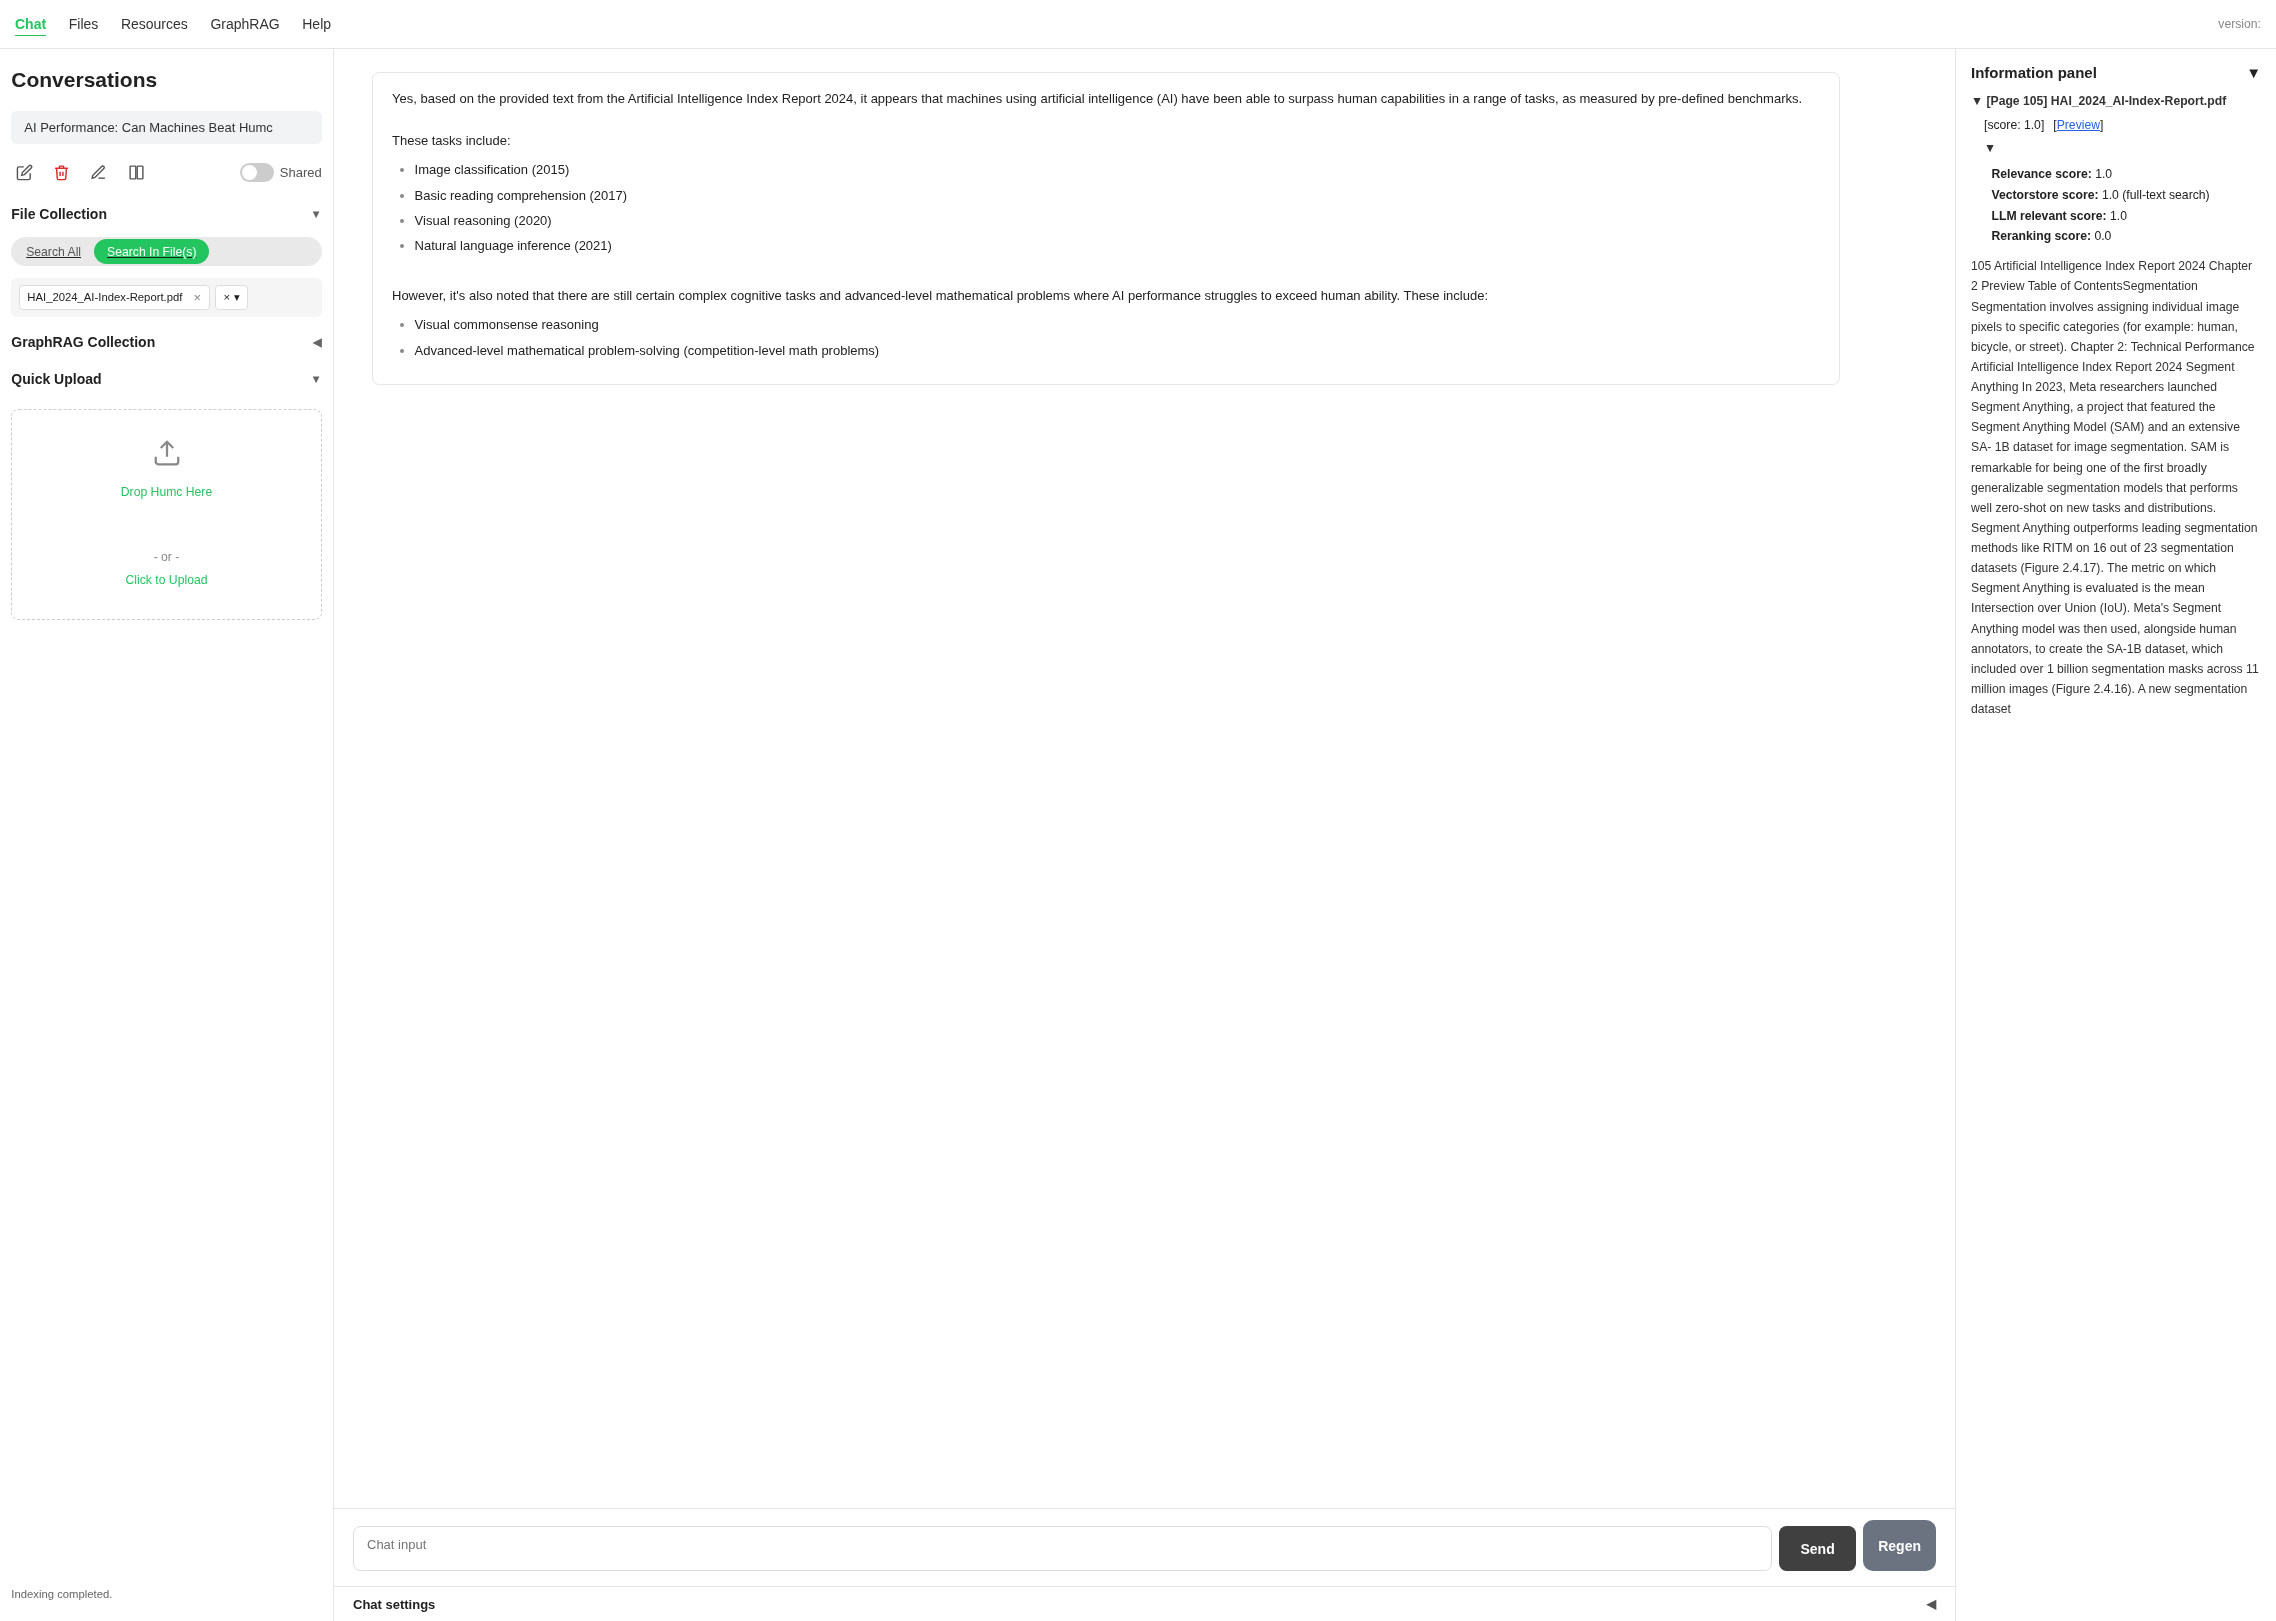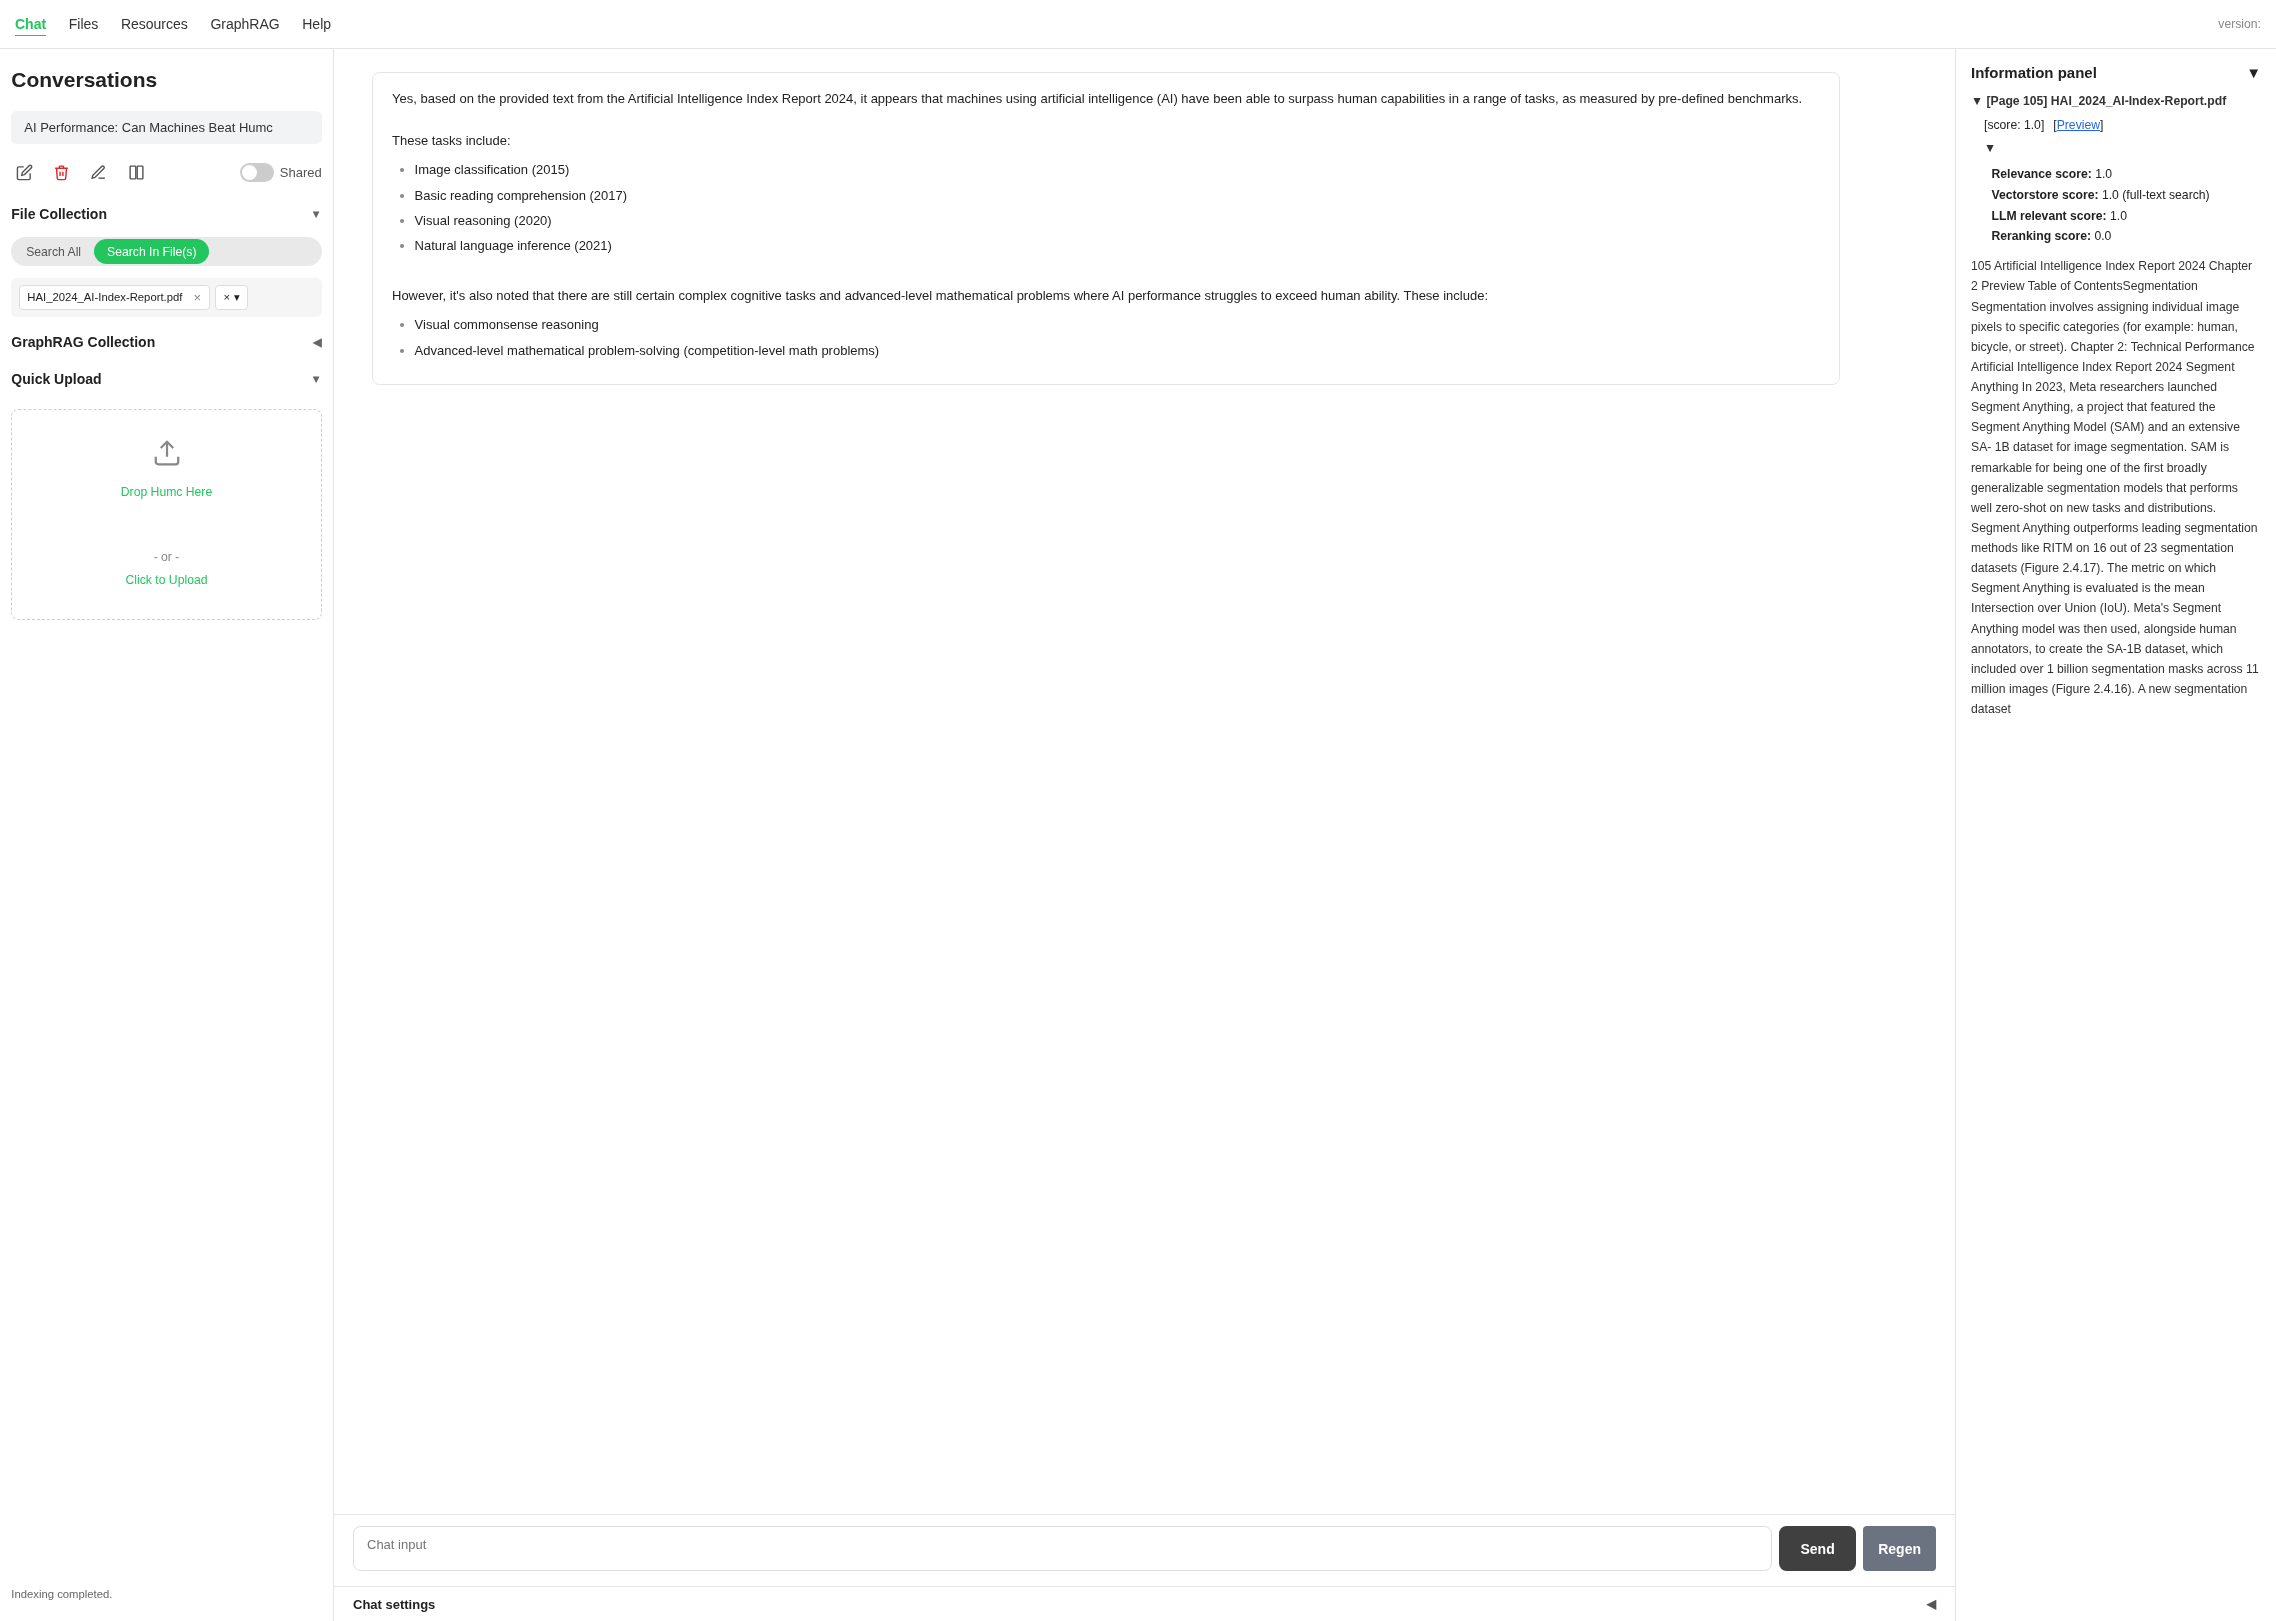--- a/index.html
+++ b/index.html
@@ -28,21 +28,21 @@
     
     .shared-toggle { display: flex; align-items: center; gap: 5.6px; margin-left: auto; font-size: 13px; color: #555; }
     .toggle-track { width: 34px; height: 19px; background: #ccc; border-radius: 9.4px; position: relative; cursor: pointer; }
     .toggle-thumb { width: 15px; height: 15px; background: #fff; border-radius: 50%; position: absolute; top: 1.9px; left: 1.9px; transition: left 0.2s; }
 
     
     .section-header { display: flex; align-items: center; justify-content: space-between; font-size: 14px; font-weight: 600; padding: 5.6px 0 3.8px; cursor: pointer; }
     .section-chevron { font-size: 11.3px; color: #666; }
 
     
-    .search-toggle { display: flex; gap: 0; border-radius: 19px; overflow: hidden; background: #e9e9e9; padding: 1.9px; align-items: center; }
+    .search-toggle { display: flex; gap: 0; border-radius: 19px; overflow: hidden; background: #e9e9e9; padding: 1.9px; align-items: center; text-decoration: underline; }
     .search-option { padding: 5.6px 13px; border-radius: 17px; font-size: 12.2px; cursor: pointer; color: #555; }
     .search-option.active { background: #22c55e; color: #fff; }
 
     
     .file-chips { display: flex; flex-wrap: wrap; gap: 5.6px; padding: 5.6px 0; background: #f5f5f5; border-radius: 5.6px; padding: 7.5px; }
     .file-chip { display: flex; align-items: center; gap: 11px; background: #fff; border: 0.9px solid #ddd; border-radius: 3.8px; padding: 3.8px 7.5px; font-size: 11.3px; }
     .file-chip .remove { cursor: pointer; color: #888; font-size: 13px; }
     .chip-add { display: flex; align-items: center; gap: 3.8px; background: #fff; border: 0.9px solid #ddd; border-radius: 3.8px; padding: 3.8px 7.5px; font-size: 11.3px; cursor: pointer; }
 
     
@@ -64,21 +64,21 @@
     .msg-action-btn { background: none; border: none; cursor: pointer; color: #888; font-size: 14px; padding: 1.9px 3.8px; }
     .msg-assistant { background: #fff; border: 0.9px solid #e5e5e5; border-radius: 7.5px; padding: 15px 19px; font-size: 13px; line-height: 1.65; max-width: 95%; }
     .msg-assistant ul { padding-left: 22.6px; margin: 7.5px 0; }
     .msg-assistant li { margin: 3.8px 0; list-style: disc; }
     .msg-assistant li::marker { color: #888; }
 
     
     .chat-input-area { padding: 11.3px 19px 15px; border-top: 0.9px solid #e5e5e5; display: flex; gap: 7.5px; align-items: flex-end; }
     .chat-input { flex: 1; border: 0.9px solid #ddd; border-radius: 7.5px; padding: 9.4px 13px; font-size: 13px; resize: none; height: 45px; font-family: inherit; }
     .send-btn { background: #404040; color: #fff; border: none; border-radius: 7.5px; padding: 9.4px 21px; font-size: 14px; font-weight: 600; cursor: pointer; height: 45px; }
-    .regen-btn { background: #6b7280; color: #fff; border: none; border-radius: 4px; padding: 9.4px 15px; font-size: 14px; font-weight: 600; cursor: pointer; height: 45px; }
+    .regen-btn { background: #6b7280; color: #fff; border: none; border-radius: 10px; padding: 9.4px 15px; font-size: 14px; font-weight: 600; cursor: pointer; height: 51px; }
 
     
     .chat-settings-bar { display: flex; align-items: center; justify-content: space-between; padding: 9.4px 19px; border-top: 0.9px solid #e5e5e5; font-size: 13px; font-weight: 600; cursor: pointer; }
     .chat-settings-chevron { font-size: 12.2px; color: #555; }
 
     
     .info-panel { width: 320px; min-width: 320px; overflow-y: auto; padding: 15px; }
     .info-panel-header { display: flex; justify-content: space-between; font-size: 15px; font-weight: 600; margin-bottom: 11.3px; }
     .info-section { font-size: 12.2px; color: #222; line-height: 1.6; }
     .info-filename { color: #333; font-weight: 600; font-size: 12.2px; }

